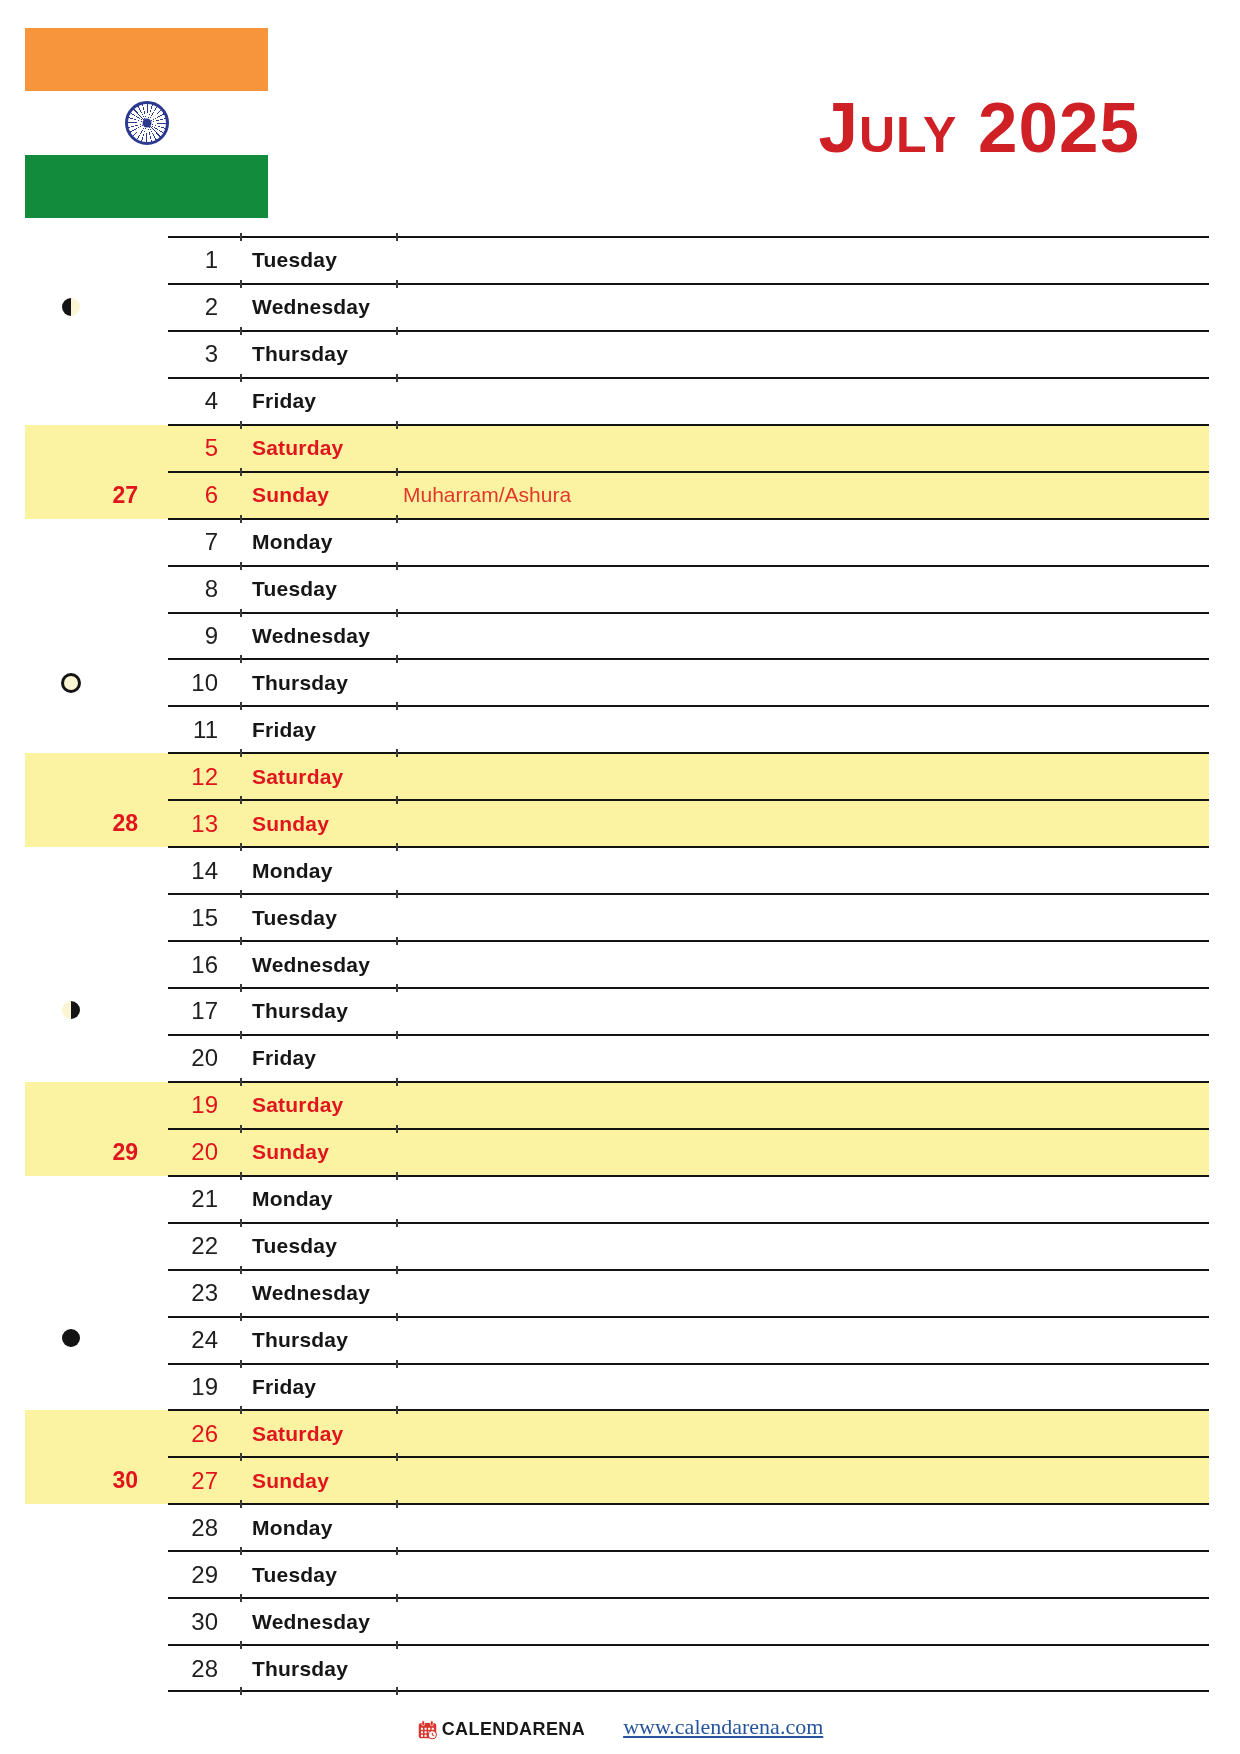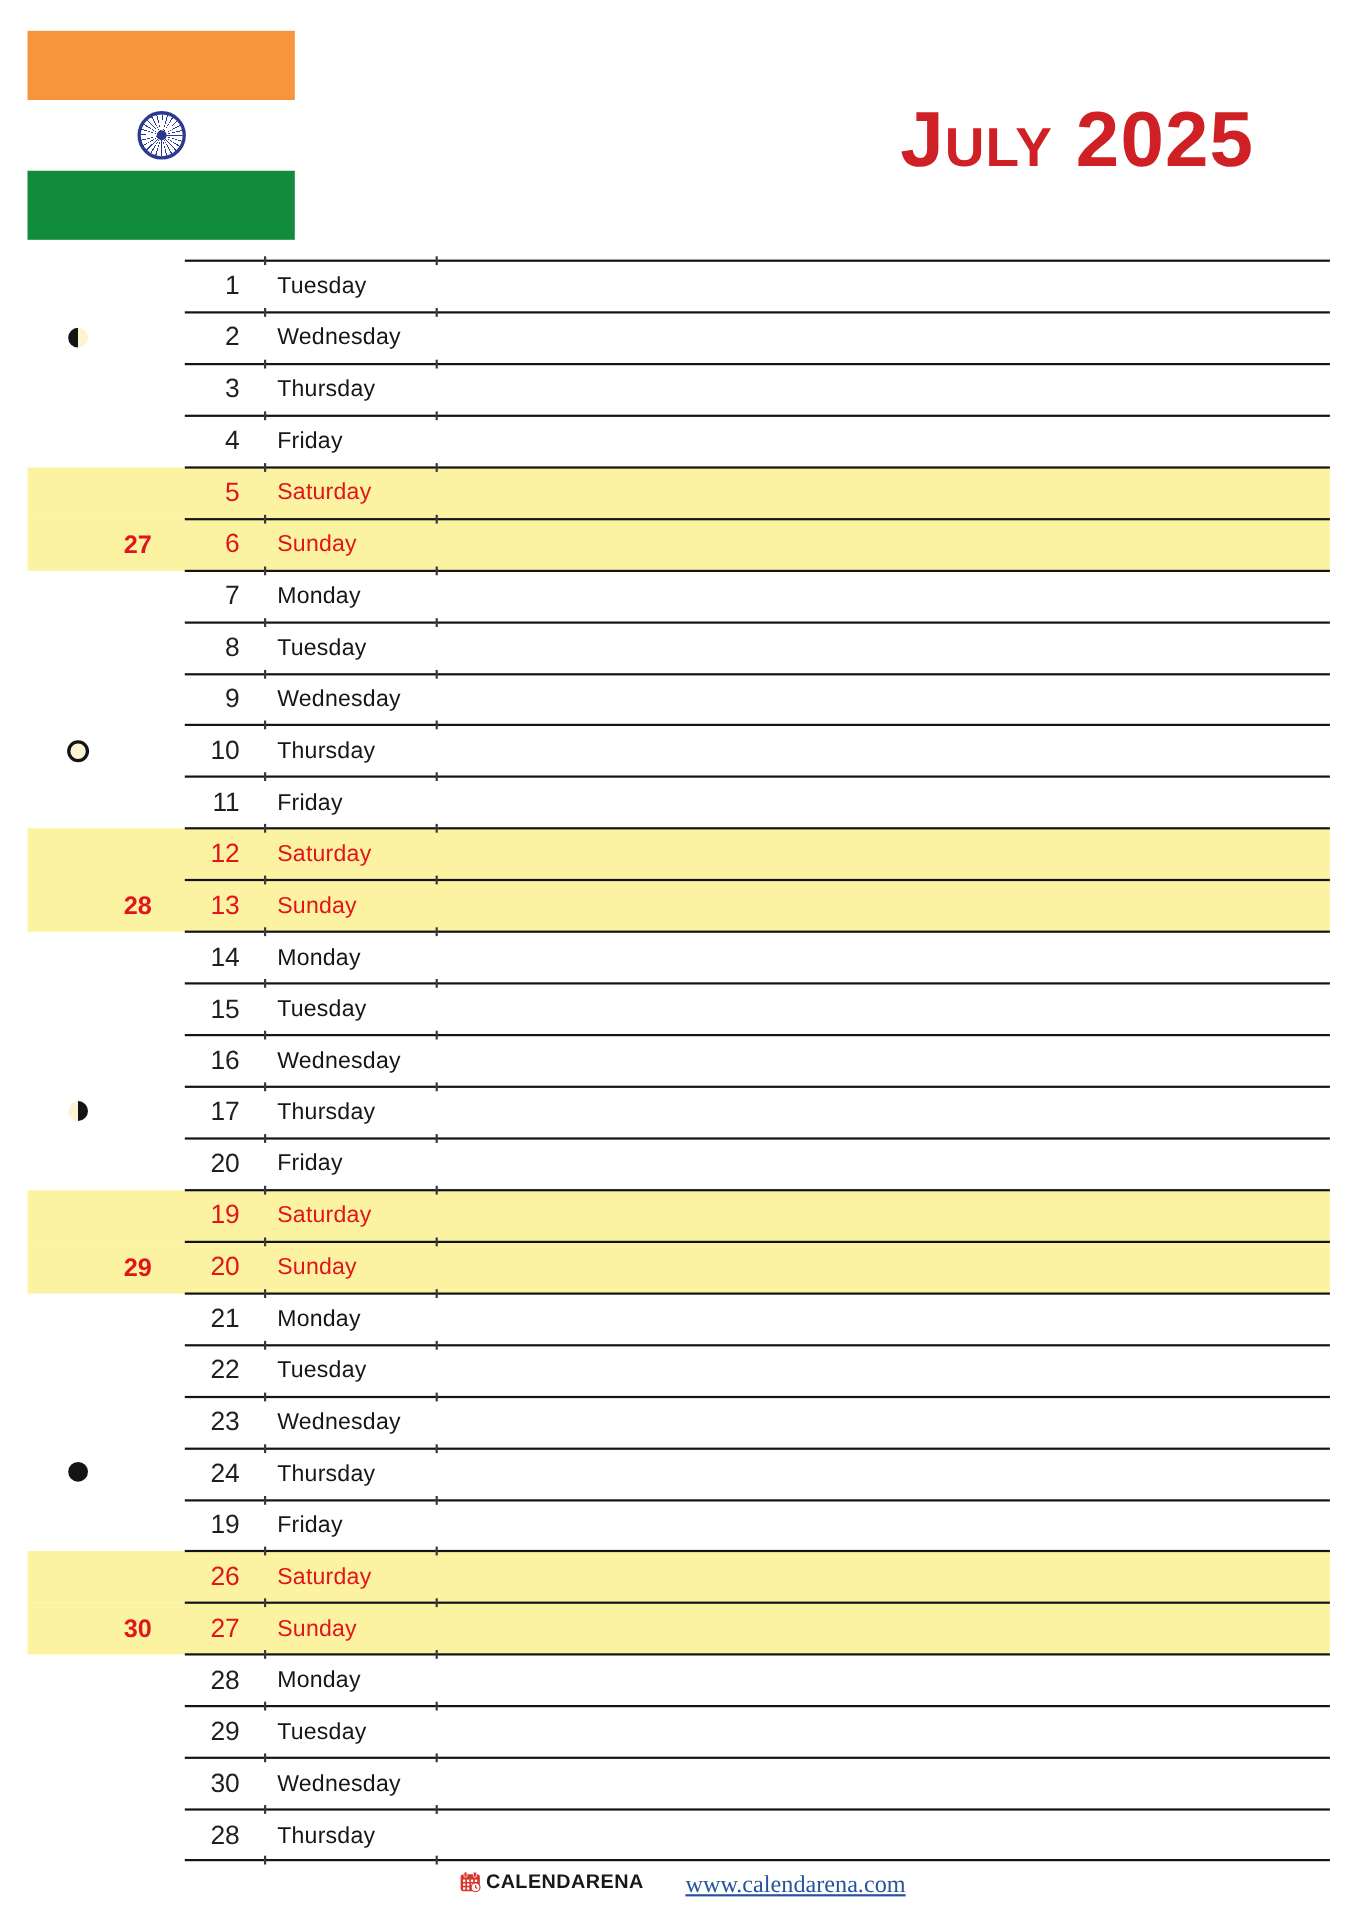--- a/index.html
+++ b/index.html
@@ -52,39 +52,39 @@
   .wk{
     width:143px;box-sizing:border-box;padding-right:30px;text-align:right;
     font-size:23px;font-weight:800;color:#E0151D;
   }
   .num{
     width:75px;box-sizing:border-box;padding-right:25px;text-align:right;
     font-size:24px;font-weight:500;color:#1f1f1f;
   }
   .day{
     width:153px;box-sizing:border-box;padding-left:9px;text-align:left;
-    font-size:21px;font-weight:400;color:#161616;letter-spacing:.2px;
+    font-size:21px;font-weight:700;color:#161616;letter-spacing:.2px;
   }
   .holiday{
     flex:1;box-sizing:border-box;padding-left:7px;text-align:left;
     font-size:21px;font-weight:400;color:#E2382A;
   }
   .row.weekend .num,.row.weekend .day{color:#E0151D;}
 
   
   .moon{position:absolute;width:18px;height:18px;border-radius:50%;left:37px;}
   .moon.first-quarter{background:linear-gradient(90deg,#141414 50%,#FCF5D3 50%);}
   .moon.last-quarter{background:linear-gradient(90deg,#FCF5D3 50%,#141414 50%);}
   .moon.full{width:14px;height:14px;border:3px solid #141414;background:#FCF5D3;margin-left:-1px;}
   .moon.new{background:#141414;}
 
   
   #footer{
     position:absolute;left:0;top:1700px;width:1240px;height:40px;
-    display:flex;align-items:flex-start;justify-content:center;gap:38px;
+    display:flex;align-items:flex-end;justify-content:center;gap:38px;
   }
   .brand{display:flex;align-items:center;gap:4px;
     font-size:18px;font-weight:800;color:#181818;letter-spacing:.4px;}
   .brand svg{display:block;}
   .url{
     font-family:"Liberation Serif",serif;font-size:22px;color:#26549C;
     text-decoration:underline;cursor:pointer;
   }
 </style>
 </head>
@@ -154,20 +154,21 @@
     <span class="holiday"></span>
   </div>
       <div class="row weekend">
     <div class="line">
       <span class="tick t1"></span>
       <span class="tick t2"></span>
     </div>
     <span class="wk">27</span>
     <span class="num">6</span>
     <span class="day">Sunday</span>
+    <span class="holiday">Muharram/Ashura</span>
   </div>
       <div class="row">
     <div class="line">
       <span class="tick t1"></span>
       <span class="tick t2"></span>
     </div>
     <span class="wk"></span>
     <span class="num">7</span>
     <span class="day">Monday</span>
     <span class="holiday"></span>

